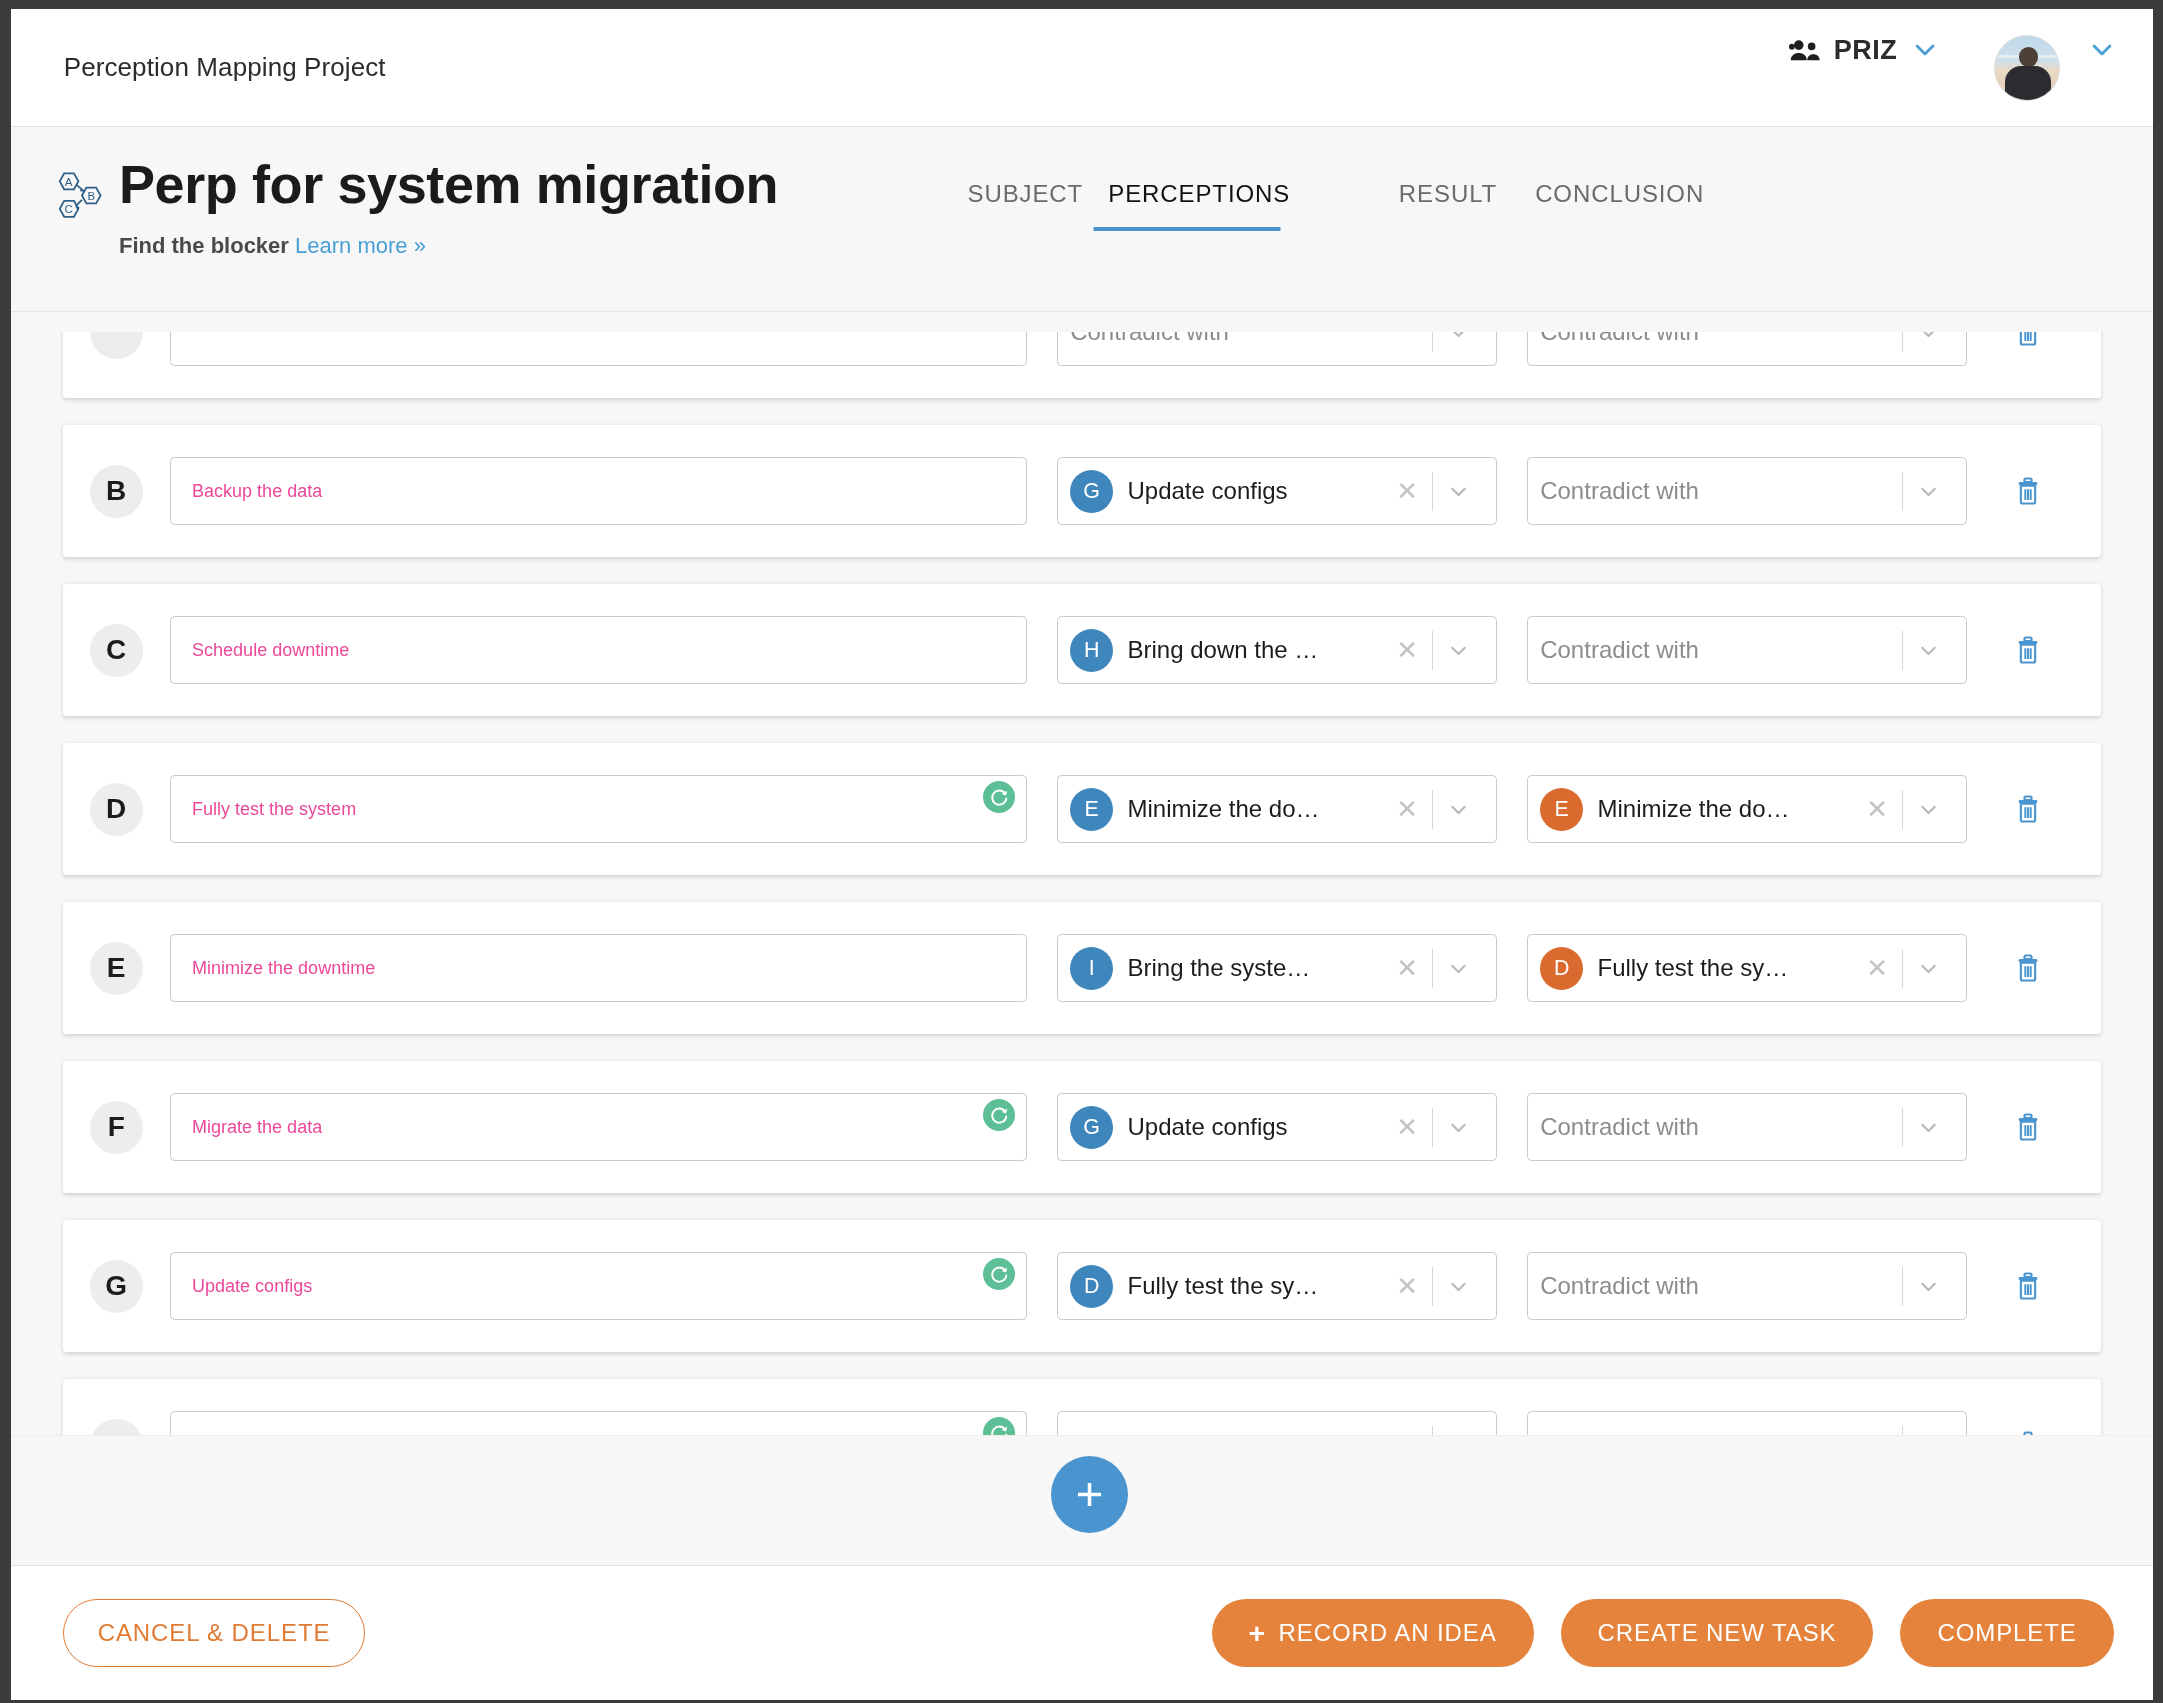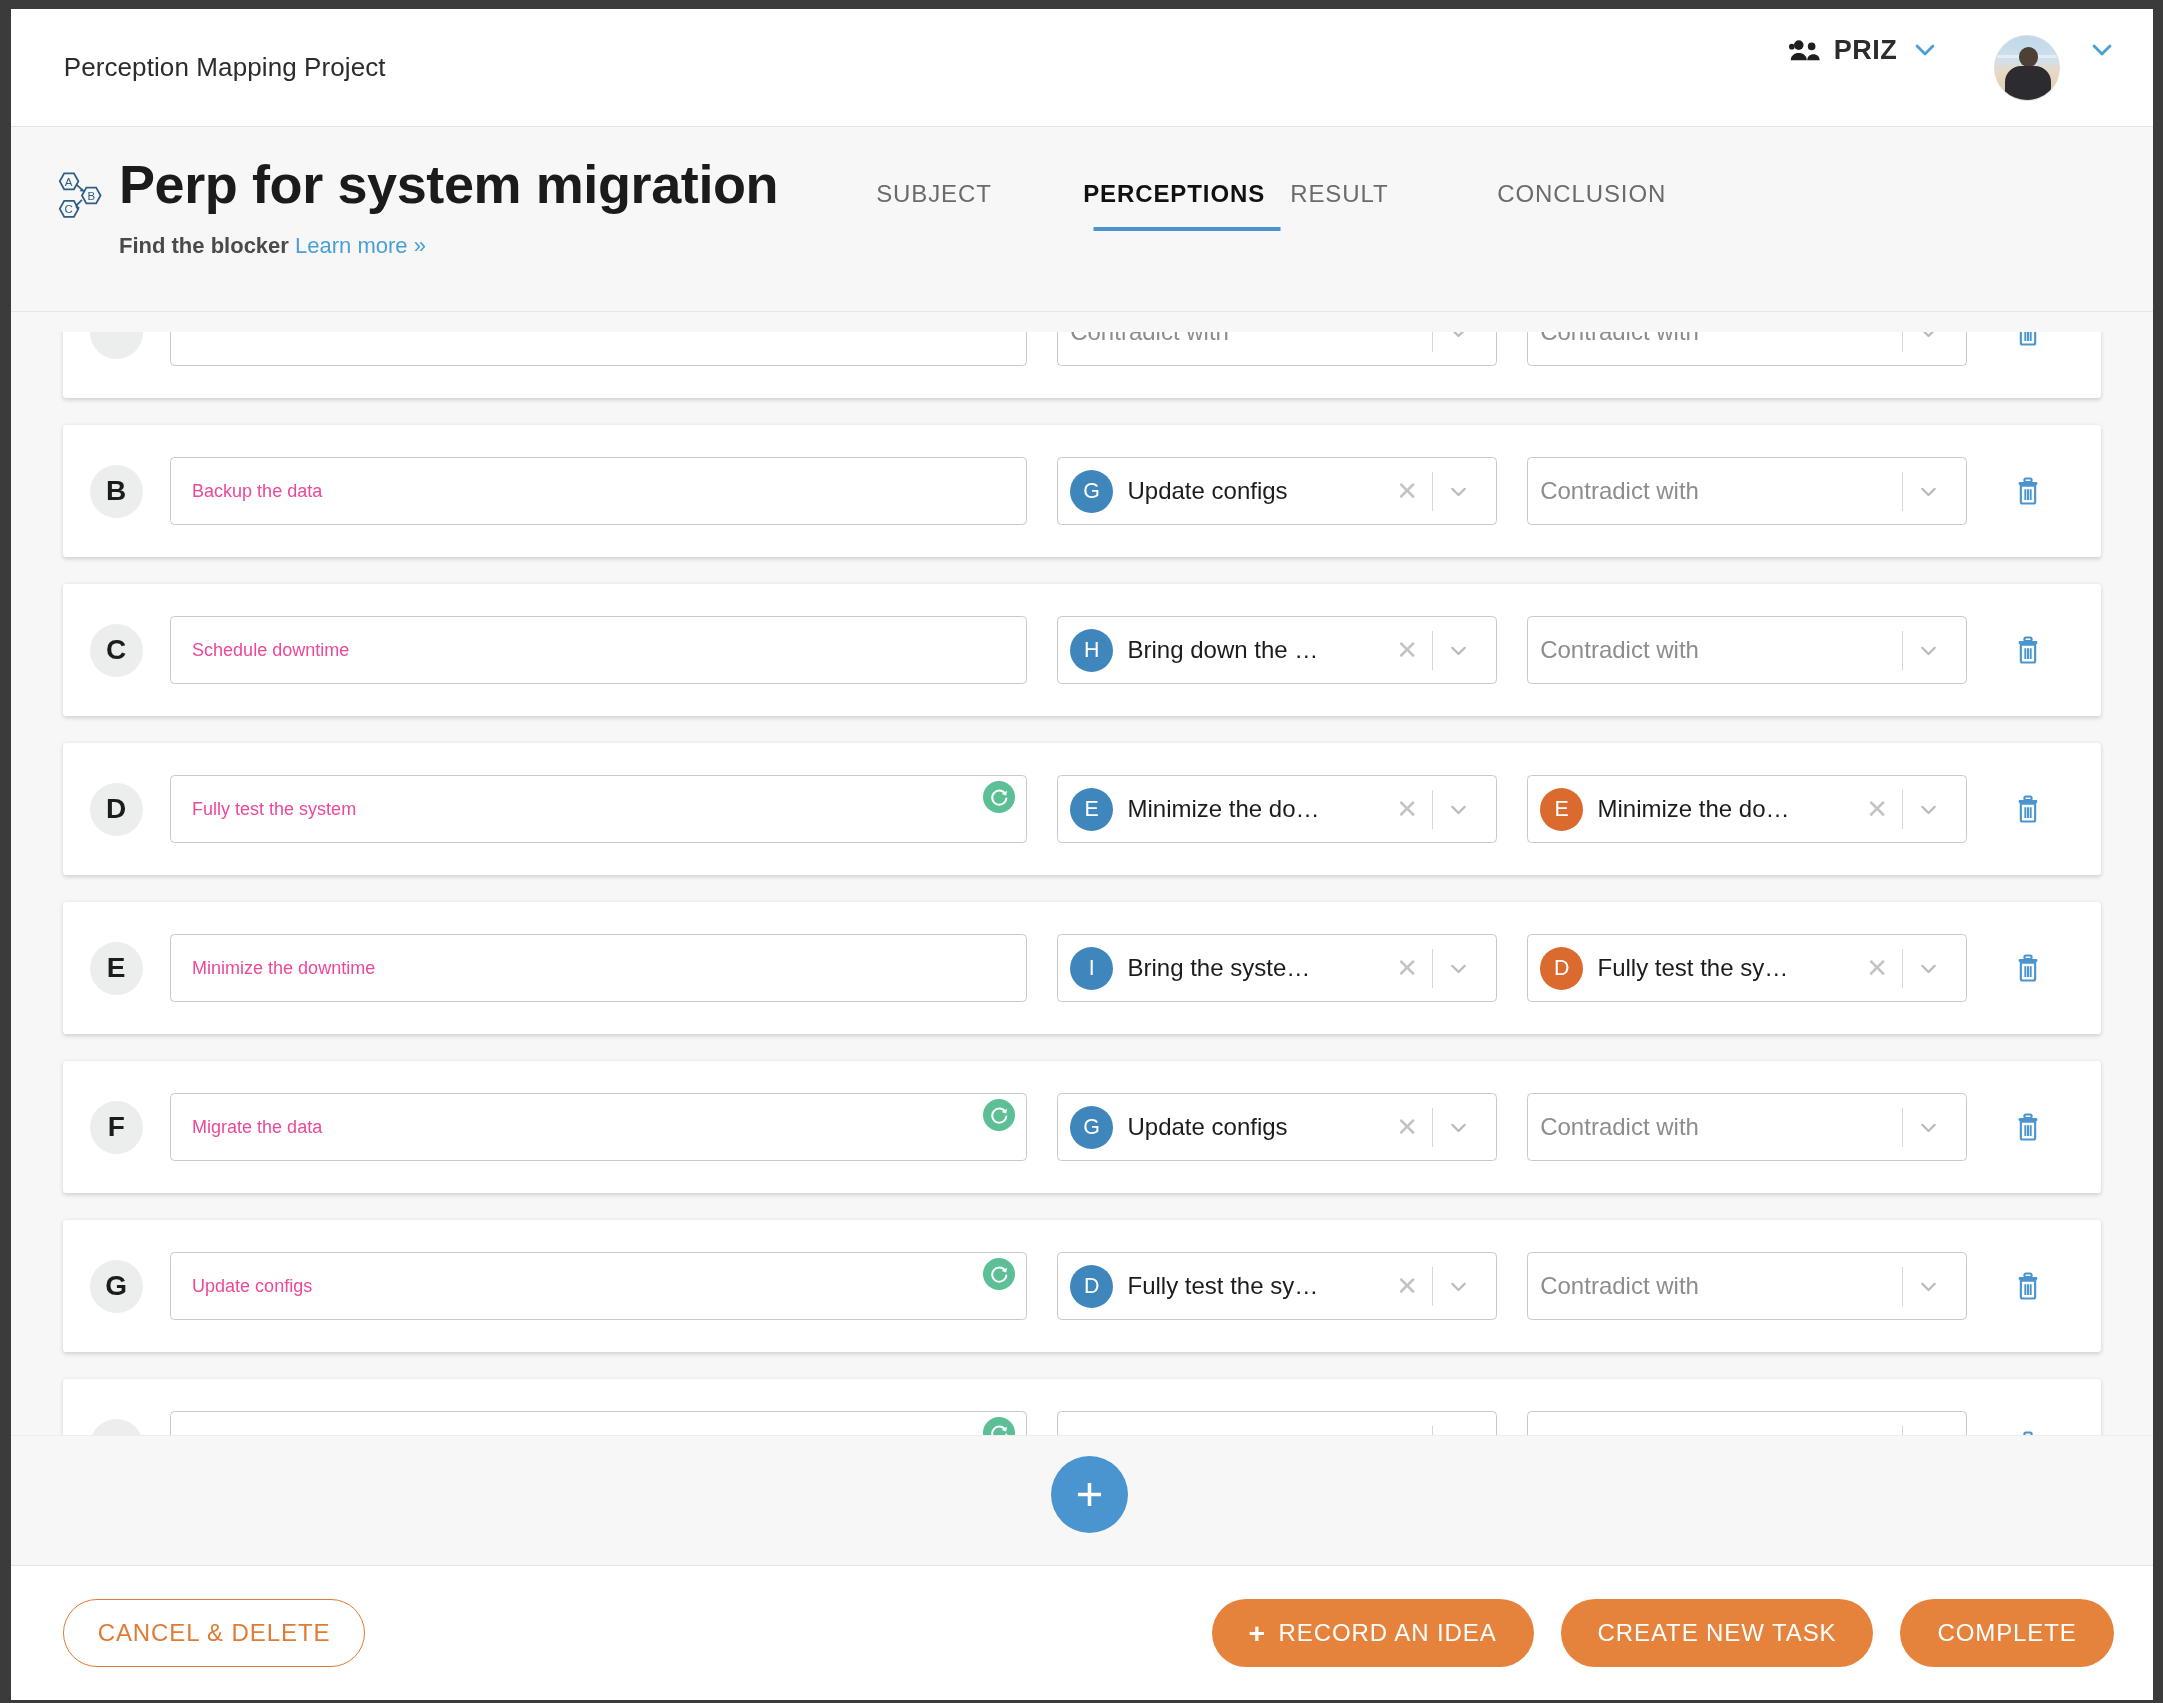--- a/index.html
+++ b/index.html
@@ -137,25 +137,25 @@
     margin-left: 98px;
     padding-top: 16px;
     gap: 0;
   }
   .tab {
     font-size: 24px;
     letter-spacing: 0.9px;
     color: #6b6b6b;
     padding: 14.3px 0 23px 0;
     width: 207px;
-    text-align: left;
+    text-align: right;
     cursor: pointer;
     position: relative;
   }
-  .tab.active { color: #111111; font-weight: bold; }
+  .tab.active { color: #111111; font-weight: normal; }
   .tab.active::after {
     content: "";
     position: absolute;
     left: 50%; transform: translateX(-50%);
     bottom: 0;
     width: 187px; height: 4.5px;
     background: #4a93ce;
   }
 
   

